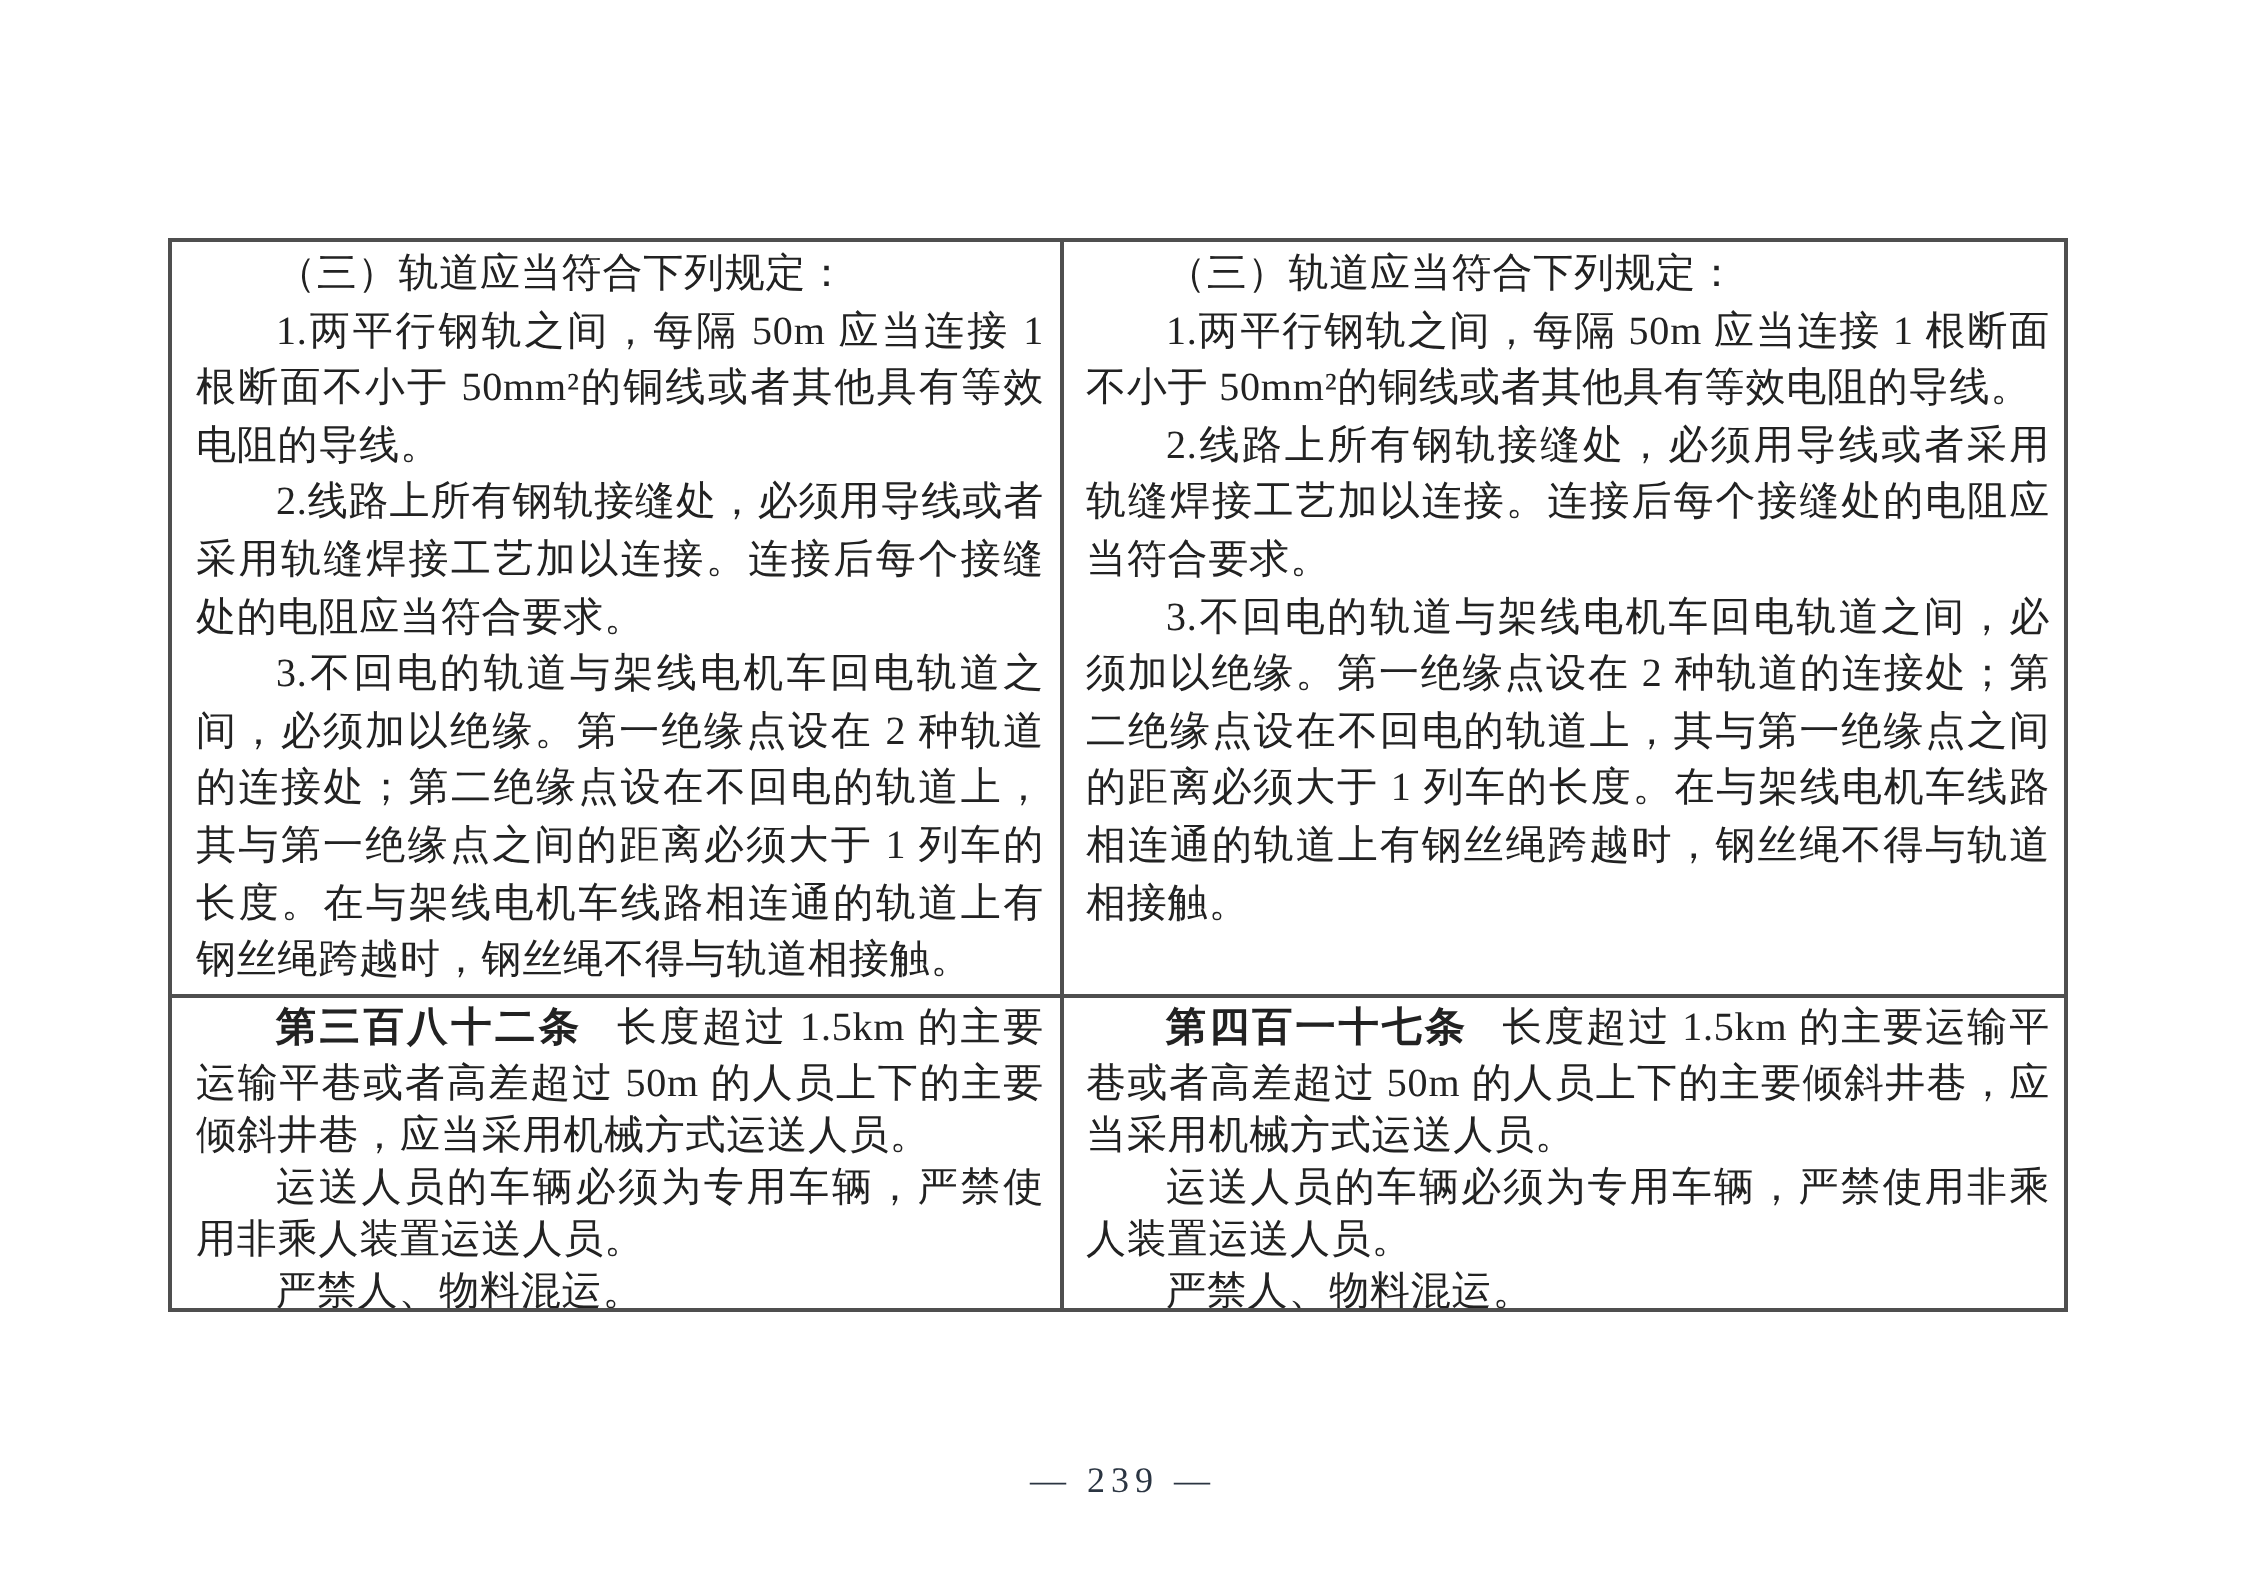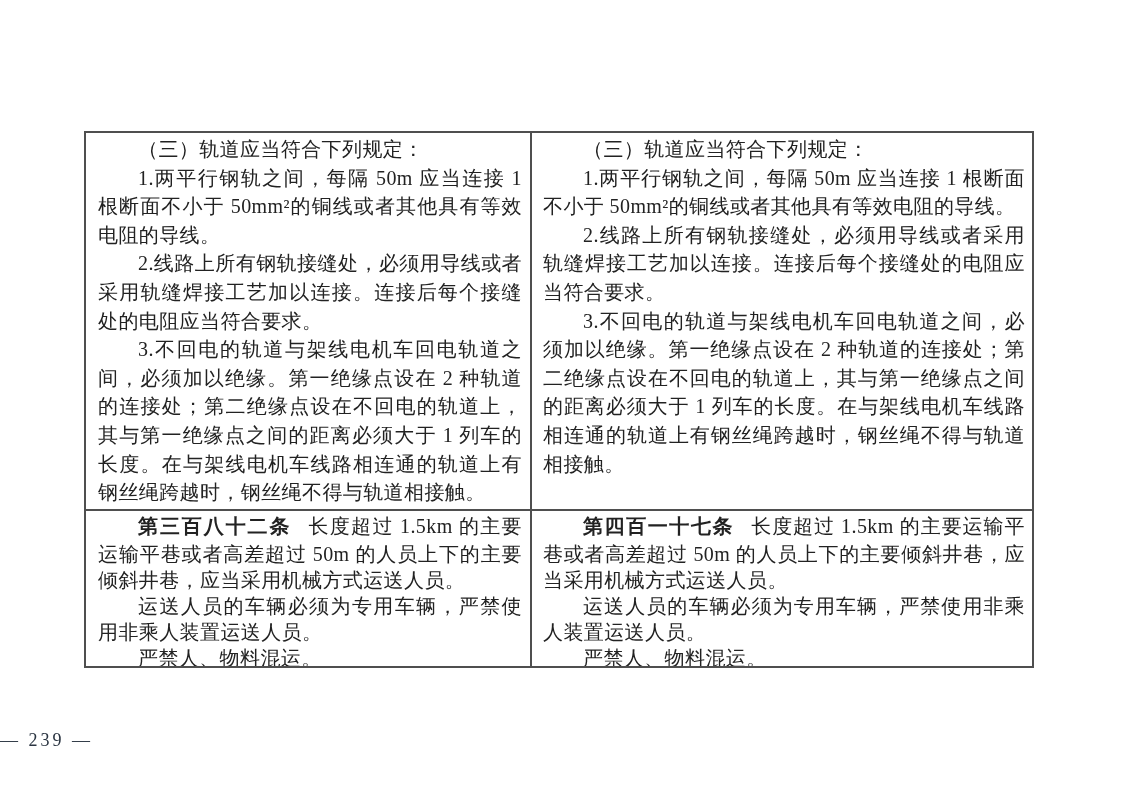--- a/index.html
+++ b/index.html
@@ -19,21 +19,20 @@
     position: absolute;
     left: 84px;
     top: 119px;
     width: 946px;
     height: 533px;
     border: 2px solid #4f4f4f;
     display: grid;
     grid-template-columns: 446px 500px;
     grid-template-rows: 378px 155px;
     background: #ffffff;
-    margin-top: 12px;
   }
   .cell {
     box-sizing: border-box;
     overflow: hidden;
     text-align: justify;
     text-justify: inter-ideograph;
   }
   .cell.col-left  { border-right: 2px solid #4f4f4f; padding: 2px 8px 0 12px; }
   .cell.col-right { padding: 2px 7px 0 11px; }
   .cell.row-top   { border-bottom: 2px solid #4f4f4f; }
@@ -51,20 +50,21 @@
     font-family: Liberation Mono, monospace;
     font-weight: 700;
     letter-spacing: 1px;
     margin-right: 0.85em;
   }
   .page-no {
     position: absolute;
     left: 0;
     top: 730px;
     width: 100%;
+    text-align: center;
     font-size: 18px;
     letter-spacing: 3px;
     color: #2b3542;
   }
 </style>
 </head>
 <body>
 
 <div class="doc-table">
 

